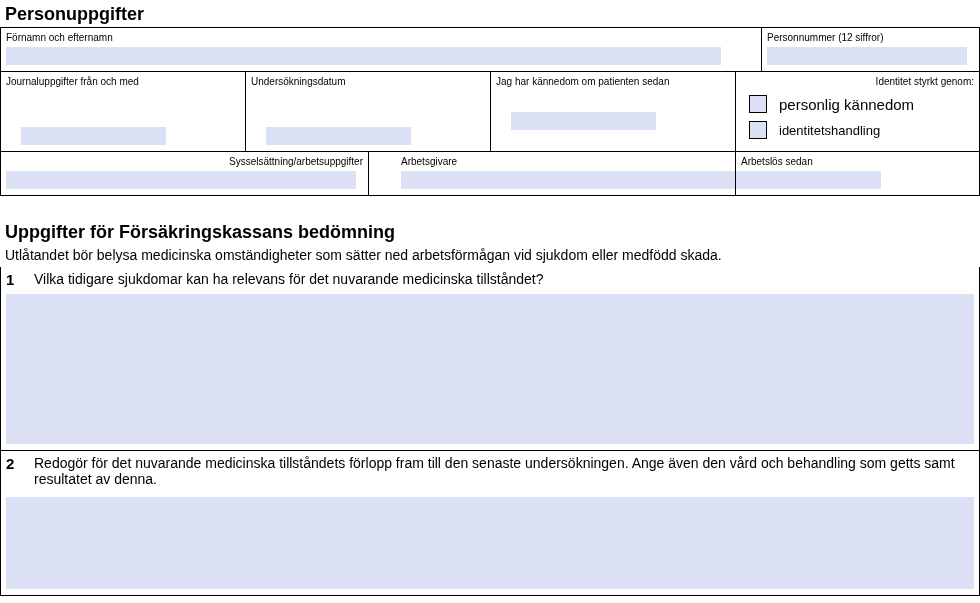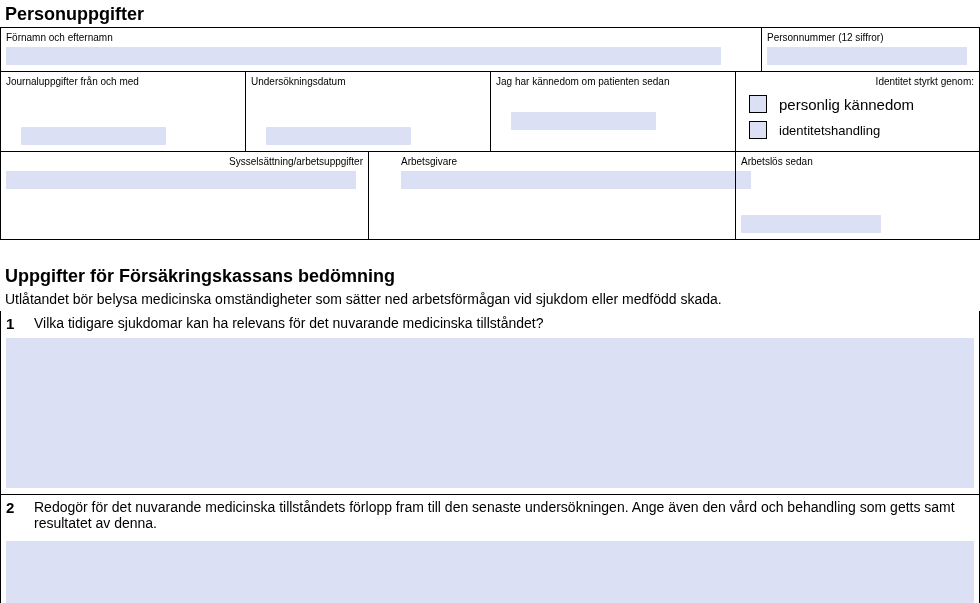--- a/index.html
+++ b/index.html
@@ -26,21 +26,21 @@
     
     .row2 { }
     .row2 .c1 { width: 245px; }
     .row2 .c2 { width: 245px; }
     .row2 .c3 { width: 245px; }
     .row2 .c4 { flex: 1; text-align: right; }
     
     .row3 { }
     .row3 .c1 { width: 368px; text-align: right; }
     .row3 .c2 { width: 367px; padding-left: 32px; }
-    .row3 .c3 { flex: 1; gap: 44px; }
+    .row3 .c3 { flex: 1; }
     
     .checkbox-row { display: flex; align-items: center; margin-top: 8px; }
     .checkbox { width: 18px; height: 18px; border: 1px solid #000; background: #dbe0f4; margin-left: 8px; margin-right: 12px; }
     
     .section2 { margin-top: 22px; }
     
     .qrow { border: 1px solid #000; border-top: none; padding: 4px 5px 6px 5px; }
     .qrow:first-of-type { border-top: 1px solid #000; }
     .qhead { display: flex; gap: 12px; }
     .qnum { font-weight: bold; font-size: 15px; width: 16px; }

